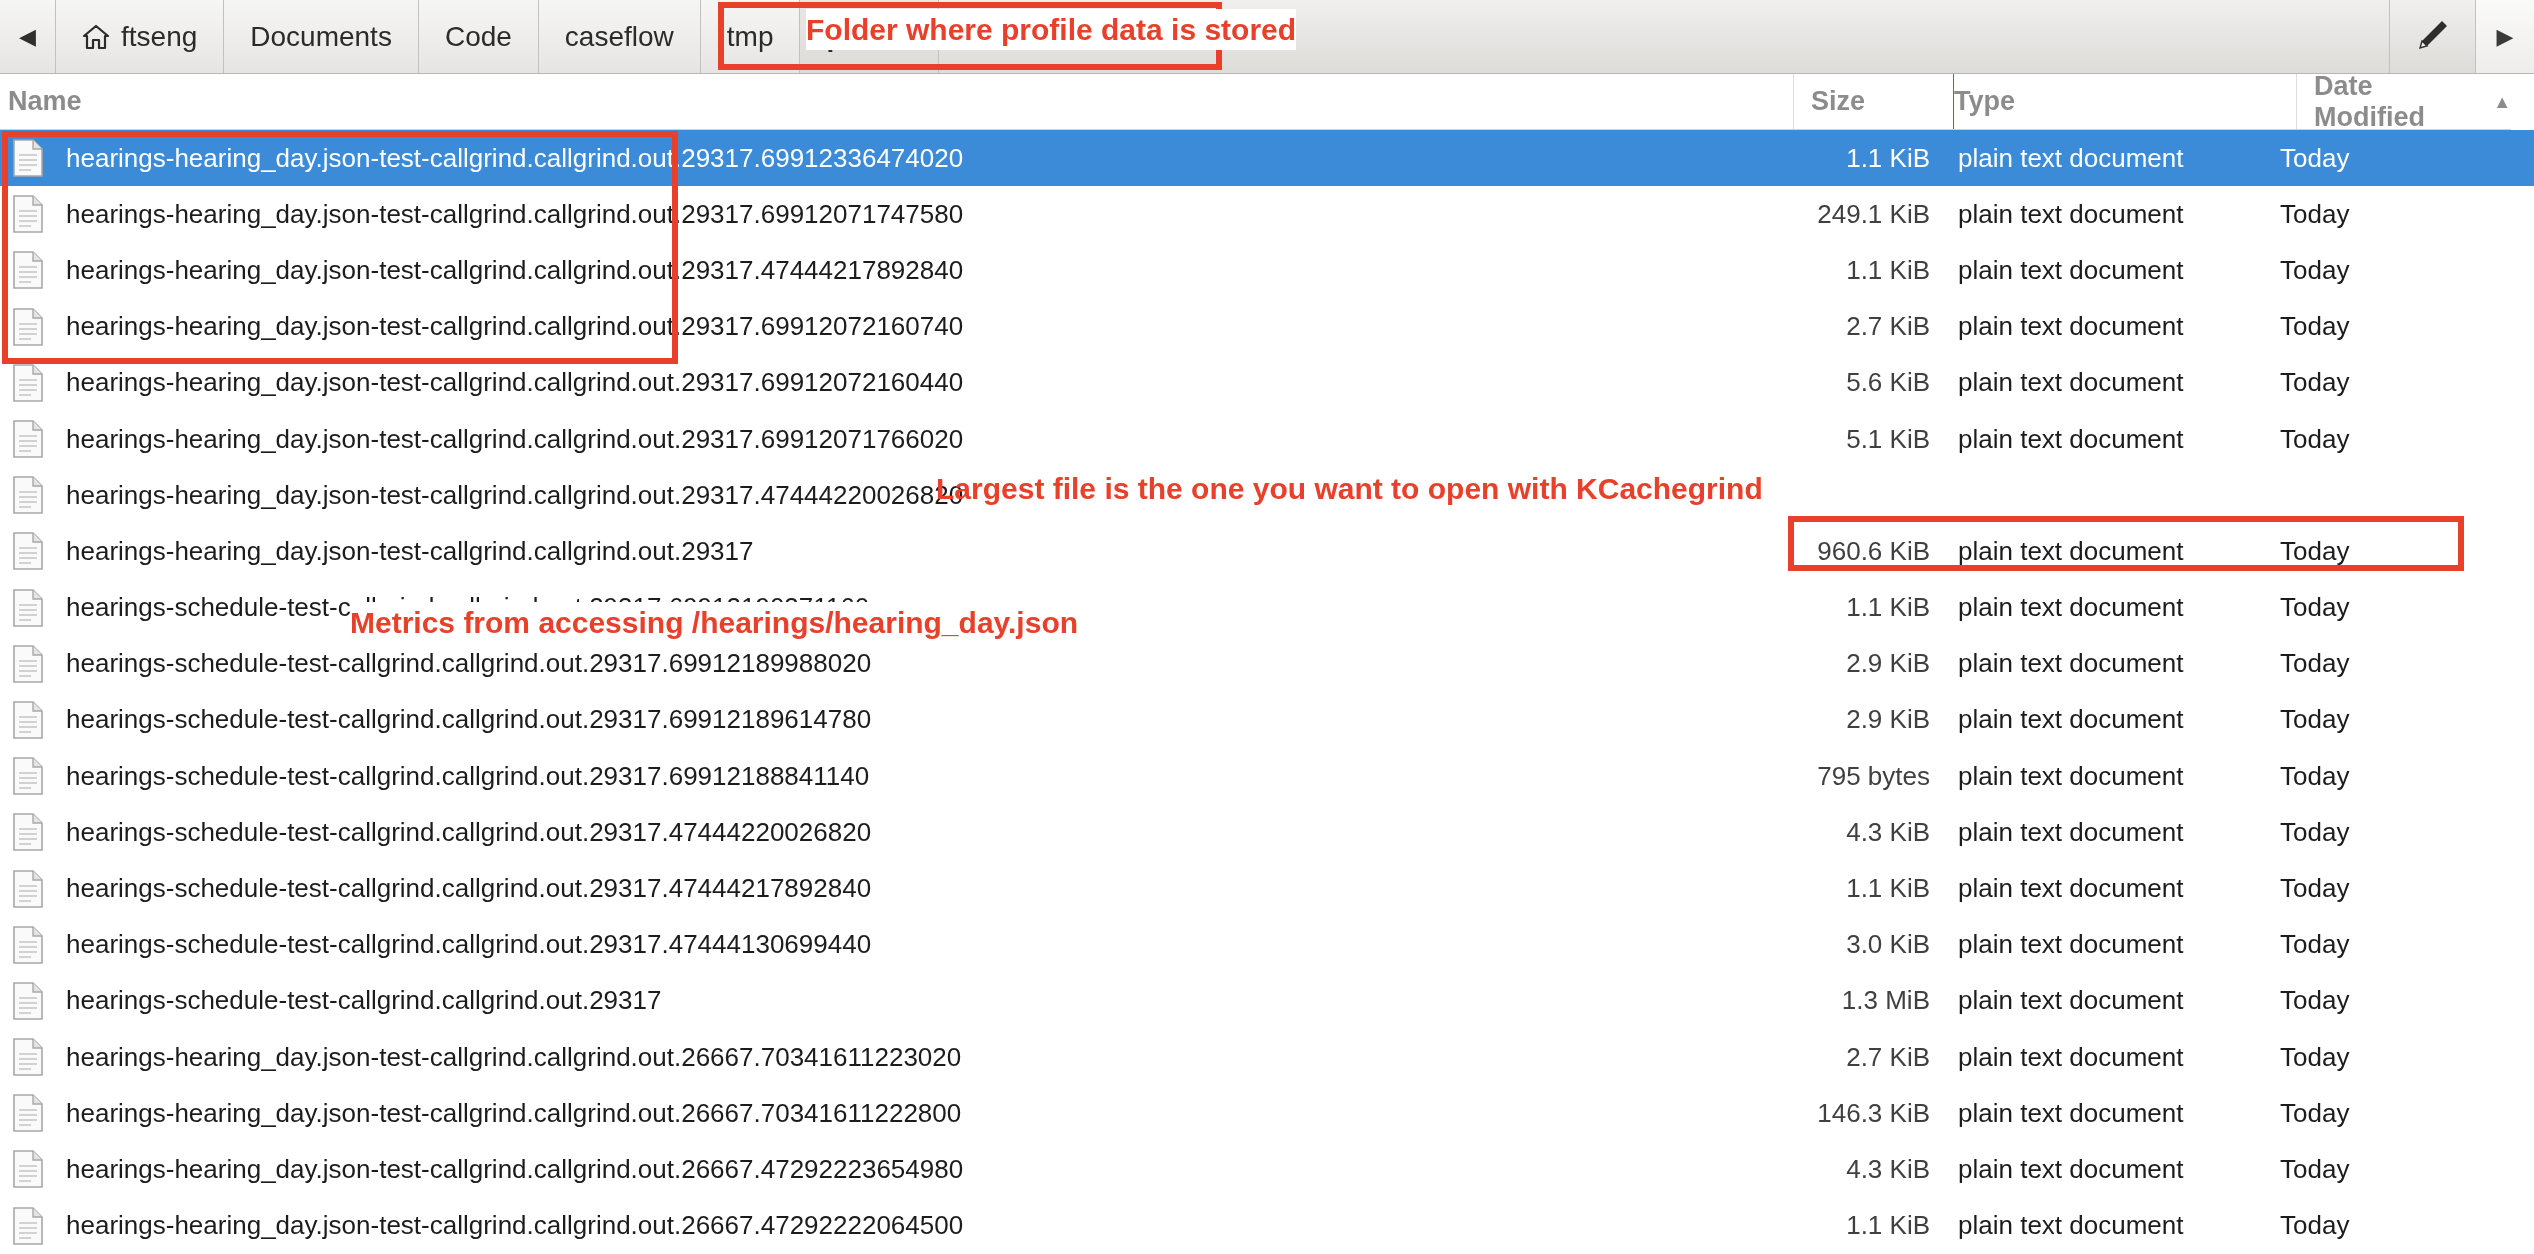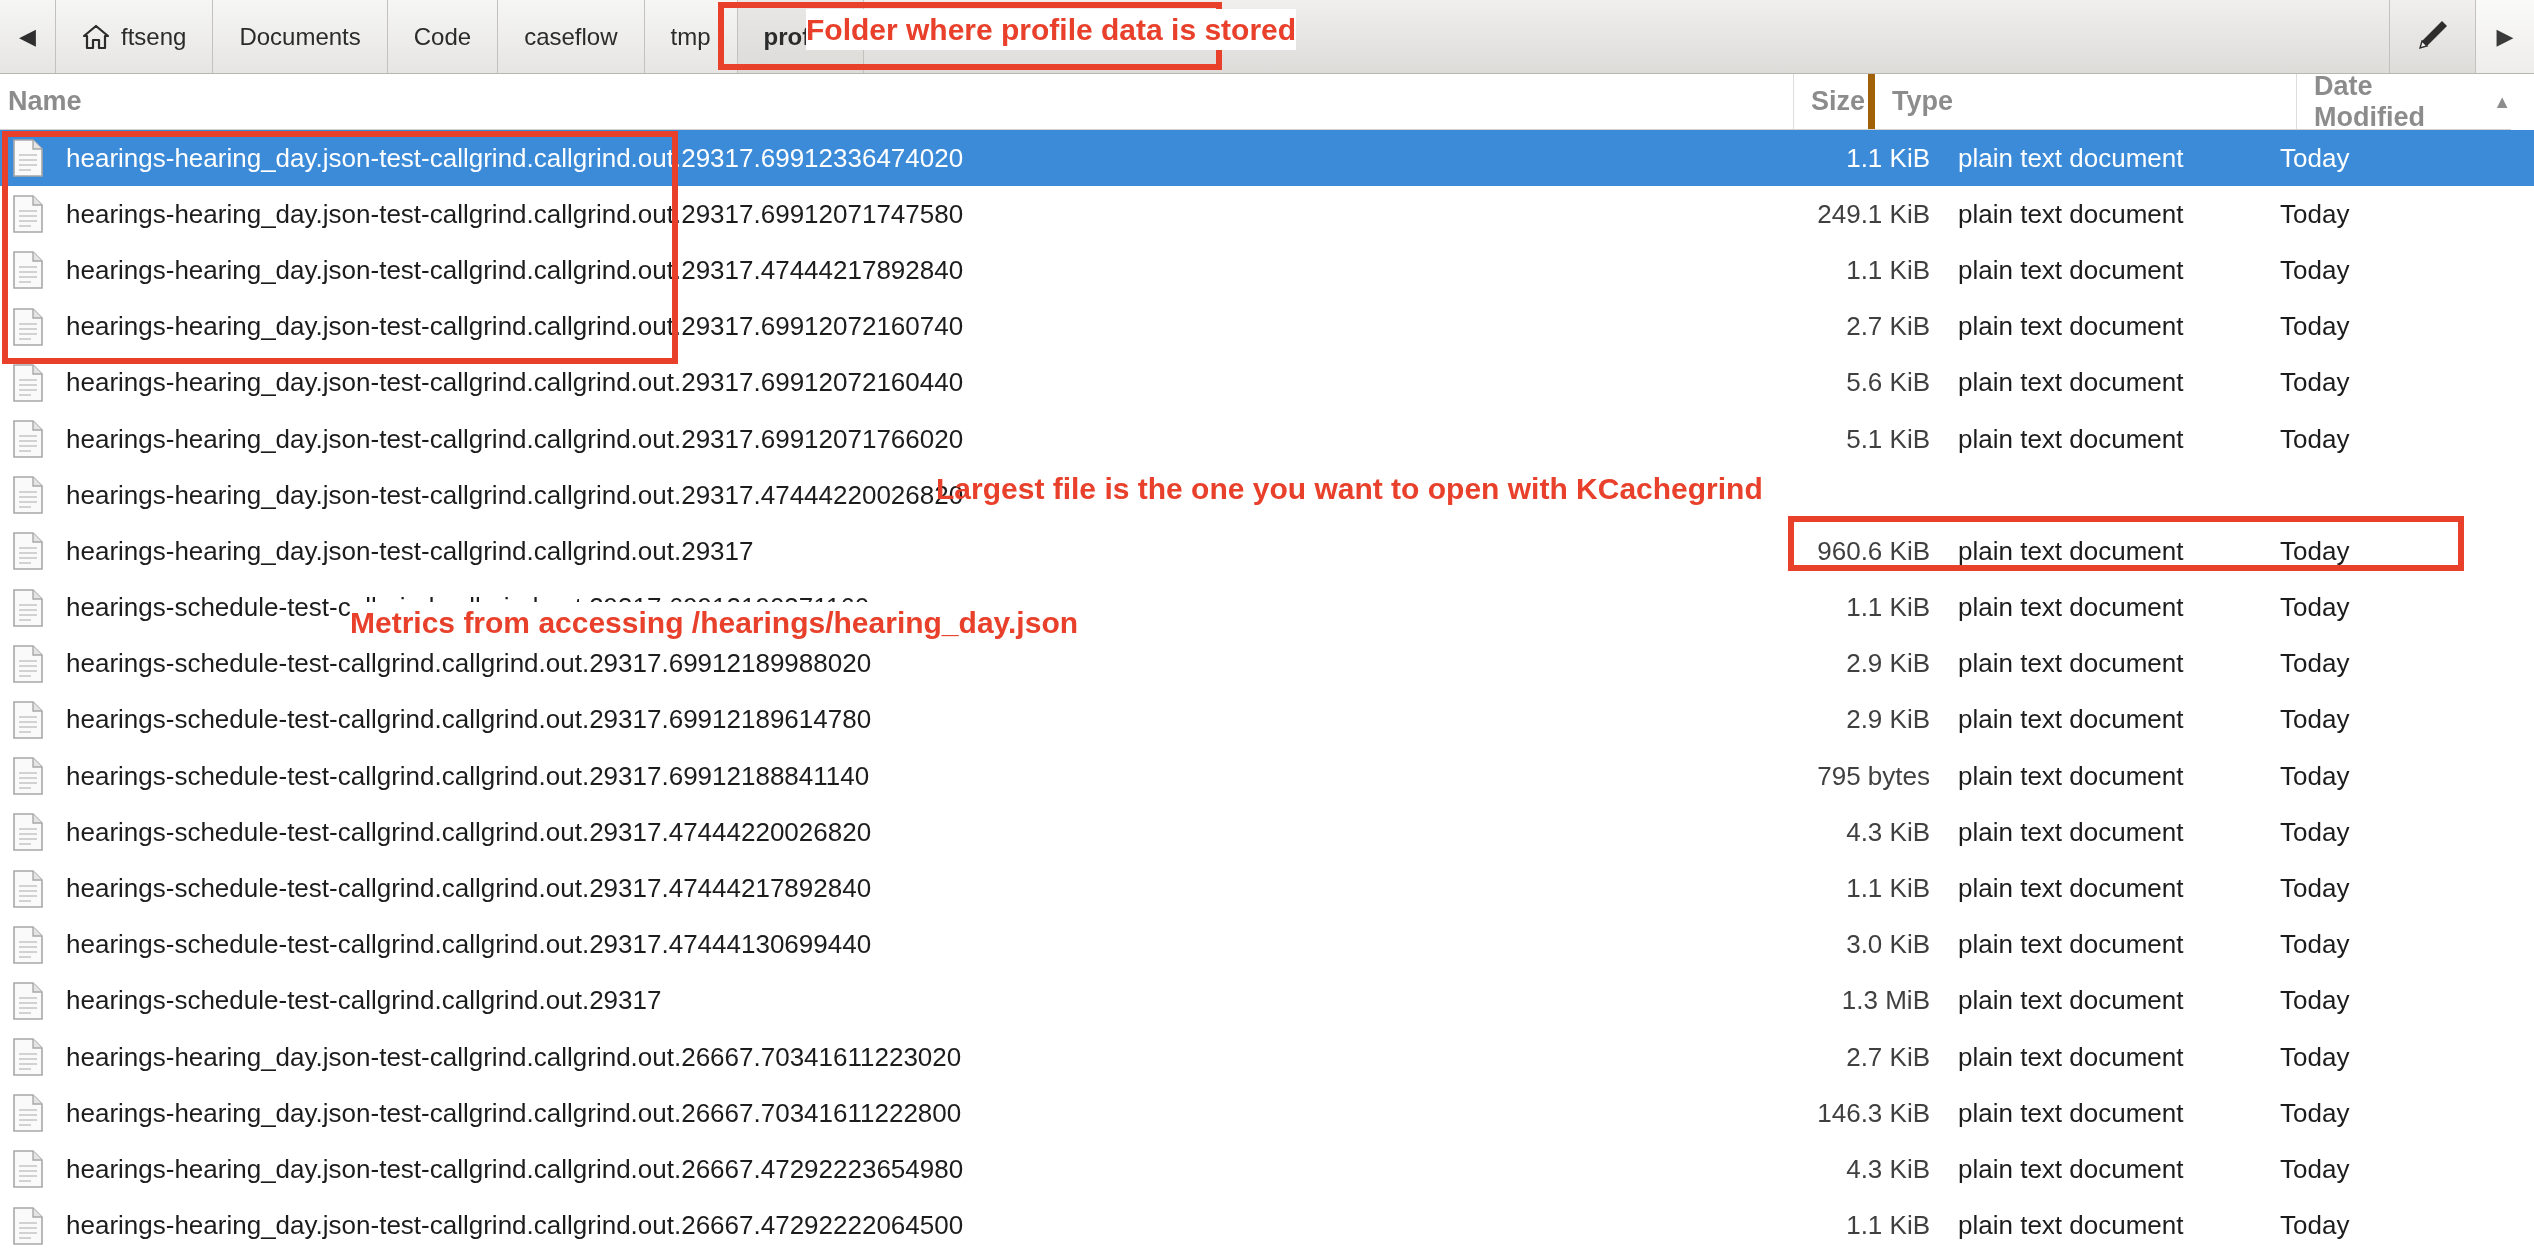--- a/index.html
+++ b/index.html
@@ -31,21 +31,21 @@
     align-items: stretch;
   }
 
   .tb-btn {
     display: flex;
     align-items: center;
     justify-content: center;
     border-right: 1px solid #c3c1be;
     background: linear-gradient(to bottom, #f6f6f5 0%, #e6e5e3 100%);
     color: #2b2b2b;
-    font-size: 24px;
+    font-size: 28px;
     padding: 0 26px;
     white-space: nowrap;
     line-height: 1;
   }
   .tb-btn.first { border-left: none; }
 
   .tb-back {
     width: 56px;
     padding: 0;
     font-size: 22px;
@@ -106,21 +106,21 @@
     top: 0;
     height: 55px;
     display: flex;
     align-items: center;
     color: #8c8c8c;
     font-size: 27px;
     font-weight: bold;
   }
   .ch-name { left: 8px; }
   .ch-size { left: 1793px; border-left: 1px solid #ddd; padding-left: 17px; }
-  .ch-type { left: 1868px; border-left: 7px solid #a16207; padding-left: 17px; }
+  .ch-type { left: 1953px; border-left: 1px solid #a16207; }
   .ch-date { left: 2272px; border-left: 1px solid #ddd; padding-left: 17px; gap: 12px; margin-left: 24px; }
   .sort-arrow { font-size: 18px; color: #8c8c8c; line-height: 1; }
 
   
   .filelist {
     position: absolute;
     left: 0; top: 130px;
     width: 2534px;
     height: 1124px;
     background: #ffffff;

